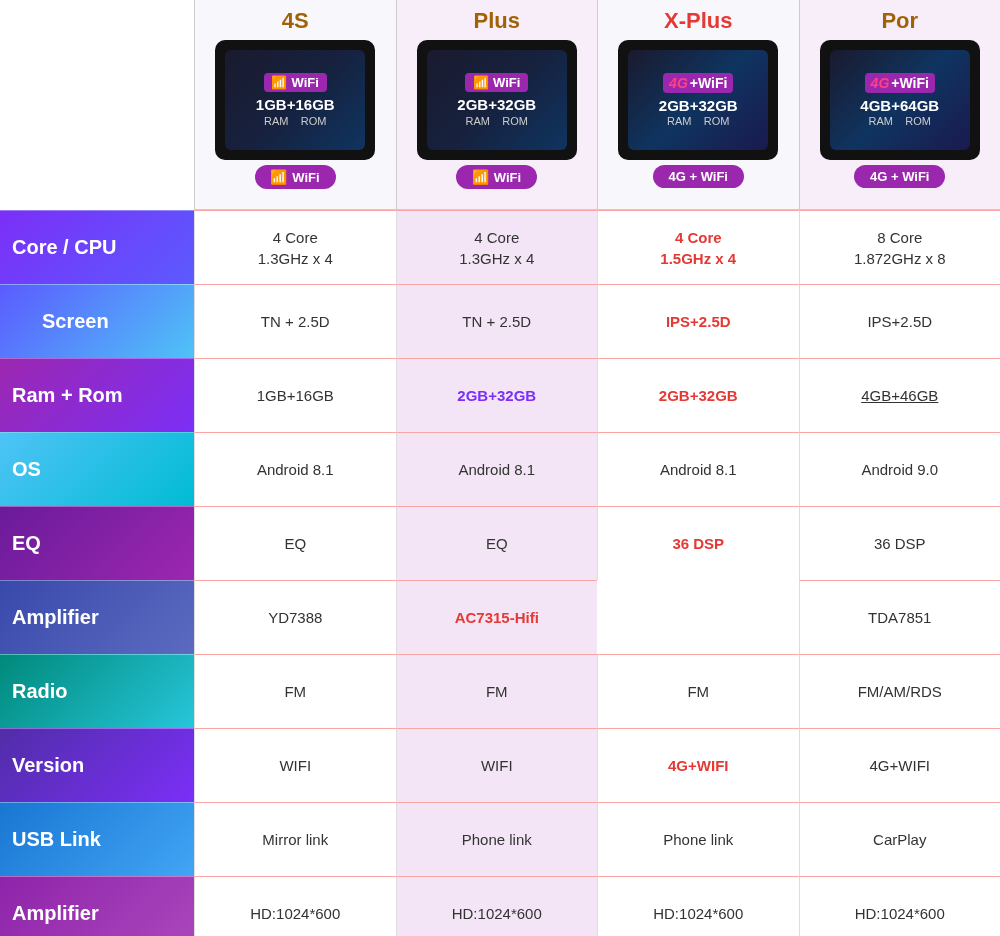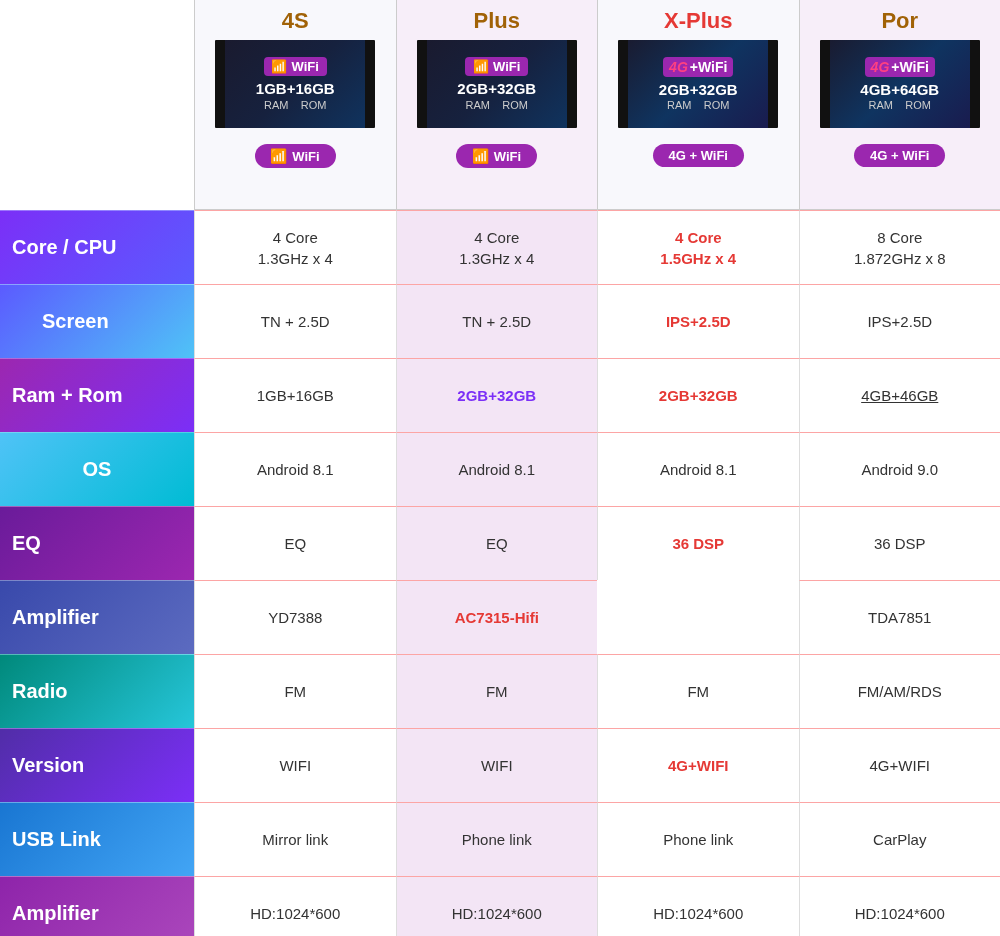--- a/index.html
+++ b/index.html
@@ -44,29 +44,29 @@
 
     .header-col .model-name {
       font-size: 22px;
       font-weight: bold;
       color: #a16207;
       margin-bottom: 6px;
     }
 
     .device-image {
       width: 160px;
-      height: 88px;
+      height: 120px;
       background: #111;
-      border-radius: 1px;
+      border-radius: 10px;
       position: relative;
       overflow: hidden;
       display: flex;
       align-items: center;
       justify-content: center;
-      margin-bottom: 16px;
+      margin-bottom: 5px;
     }
 
     .device-image .screen-content {
       width: 140px;
       height: 100px;
       background: linear-gradient(135deg, #1a1a2e, #16213e, #0f3460);
       border-radius: 6px;
       display: flex;
       flex-direction: column;
       align-items: center;
@@ -234,21 +234,21 @@
   <div class="data-cell" style="grid-row:3; grid-column:5;">IPS+2.5D</div>
 
   <div class="row-label light-purple" style="grid-row:4; grid-column:1;">
     <span>Ram + Rom</span>
   </div>
   <div class="data-cell" style="grid-row:4; grid-column:2;">1GB+16GB</div>
   <div class="data-cell purple-bg purple-text" style="grid-row:4; grid-column:3;">2GB+32GB</div>
   <div class="data-cell red-text" style="grid-row:4; grid-column:4;">2GB+32GB</div>
   <div class="data-cell" style="grid-row:4; grid-column:5;text-decoration:underline;">4GB+46GB</div>
 
-  <div class="row-label cyan" style="grid-row:5; grid-column:1;justify-content:center;">
+  <div class="row-label cyan" style="grid-row:5; grid-column:1;">
     <span>OS</span>
   </div>
   <div class="data-cell" style="grid-row:5; grid-column:2;">Android 8.1</div>
   <div class="data-cell purple-bg" style="grid-row:5; grid-column:3;">Android 8.1</div>
   <div class="data-cell" style="grid-row:5; grid-column:4;">Android 8.1</div>
   <div class="data-cell" style="grid-row:5; grid-column:5;">Android 9.0</div>
 
   <div class="row-label violet" style="grid-row:6; grid-column:1;">
     <span>EQ</span>
   </div>

